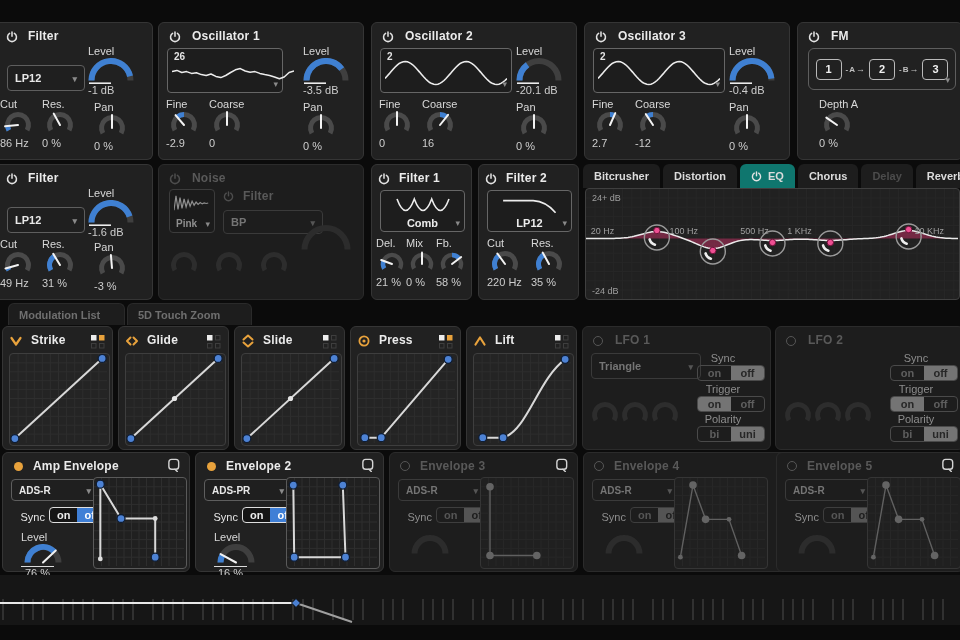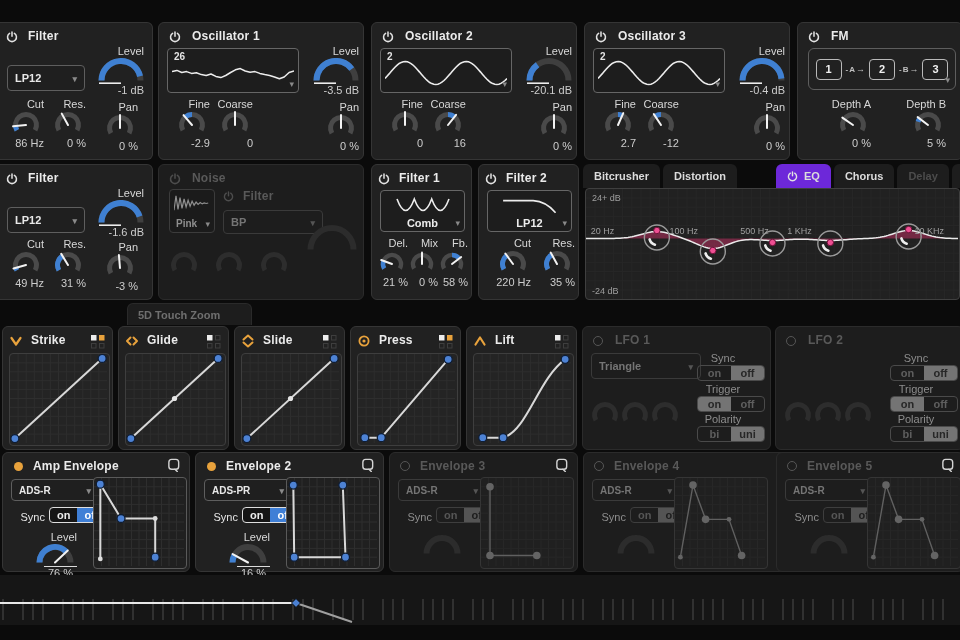--- a/index.html
+++ b/index.html
@@ -9,21 +9,21 @@
   .p.dim{background:#1d1d1d;border-color:#2b2b2b;}
   .t{position:absolute;font-size:12px;font-weight:bold;color:#ebebeb;letter-spacing:.2px;white-space:nowrap;}
   .dim .t{color:#595959;}
   .pw{position:absolute;color:#e2e2e2;line-height:0;}
   .dim .pw{color:#4d4d4d;}
   .endot{position:absolute;width:9px;height:9px;background:#e8a23c;border-radius:50%;}
   .circ{position:absolute;width:8px;height:8px;border:1.5px solid #565656;border-radius:50%;}
   .cpy{position:absolute;color:#d4d4d4;line-height:0;}
   .micon{position:absolute;line-height:0;}
   .badges{position:absolute;width:14px;height:14px;line-height:0;}
-  .knob{position:absolute;display:flex;flex-direction:column;align-items:flex-end;}
+  .knob{position:absolute;display:flex;flex-direction:column;align-items:flex-start;}
   .klab{font-size:11px;color:#d8d8d8;height:13px;white-space:nowrap;}
   .kval{font-size:11px;color:#cdcdcd;height:13px;white-space:nowrap;}
   .dial{line-height:0;display:block;}
   .lvlval.ul{border-top:1.5px solid #dcdcdc;padding:0 4px;}
   .dd{position:absolute;display:flex;align-items:center;justify-content:space-between;padding:0 7px;
       border:1px solid #5e5e5e;border-radius:4px;font-weight:bold;font-size:11px;color:#e8e8e8;
       background:#1f1f1f;box-sizing:border-box;}
   .dd.dimdd{border-color:#3a3a3a;color:#757575;background:transparent;}
   .caret::after{content:"▾";color:#8a8a8a;font-size:9px;line-height:1;}
   .dimdd .caret::after{color:#555;}
@@ -45,21 +45,21 @@
   .seg.gry .opt{color:#5f5f5f;width:33px;padding:1px 0;}
   .seg.gry .opt.sel{background:#747474;color:#272727;}
   .seg.gry2{border:1px solid #3e3e3e;}
   .seg.gry2 .opt{color:#565656;padding:1px 7px;}
   .seg.gry2 .opt.sel{background:#545454;color:#1d1d1d;}
   .slab{position:absolute;font-size:11px;color:#c9c9c9;white-space:nowrap;}
   .dim .slab{color:#8d8d8d;}
   .fxtabs{position:absolute;left:583px;top:164px;height:24px;display:flex;gap:3px;}
   .fxtab{background:#1d1d1d;border-radius:6px 6px 0 0;display:flex;align-items:center;padding:0 11px;
          font-size:11px;font-weight:bold;color:#dcdcdc;}
-  .fxtab.active{background:#6d28d9;margin-left:36px;}
+  .fxtab.active{background:#0f766e;}
   .fxtab.dimtab{color:#4c4c4c;}
   .fxtab .pwire{line-height:0;margin-right:6px;color:#e2e2e2;}
   .eqbox{position:absolute;left:585px;top:188px;width:375px;height:112px;border:1px solid #3f3f3f;
          border-radius:4px;background:#212121;box-sizing:border-box;overflow:hidden;line-height:0;}
   .modtab{position:absolute;height:22px;background:#1d1d1d;border:1px solid #2a2a2a;border-bottom:none;
           border-radius:6px 6px 0 0;color:#6f6f6f;font-weight:bold;font-size:11px;display:flex;
           align-items:center;padding:0 10px;box-sizing:border-box;}
   .fmroute{position:absolute;display:flex;align-items:center;justify-content:center;gap:4px;
            border:1px solid #5e5e5e;border-radius:6px;box-sizing:border-box;}
   .fmbox{width:24px;height:19px;border:1.5px solid #b9b9b9;border-radius:4px;color:#f0f0f0;
@@ -119,21 +119,21 @@
       <span class="kval">0 %</span>
     </div>
   </div>
 
   <div class="p" style="left:158px;top:22px;width:206px;height:138px">
     <span class="pw" style="left:10px;top:8px"><svg width="12" height="12" viewBox="0 0 14 14">
           <path d="M7 1.2V6" stroke="currentColor" stroke-width="1.8" stroke-linecap="round" fill="none"></path>
           <path d="M4.2 2.8a5.2 5.2 0 1 0 5.6 0" stroke="currentColor" stroke-width="1.8" fill="none" stroke-linecap="round"></path>
         </svg></span>
     <span class="t" style="left:33px;top:6px">Oscillator 1</span>
-    <div class="wbox" style="left:8px;top:25px;width:132px;height:45px">
+    <div class="wbox" style="left:8px;top:25px;width:116px;height:45px">
       <span class="wlabel">26</span>
       <span class="wave" style="left:4px;top:10px;width:122px;height:30px"><svg width="122" height="30" viewBox="0 0 122 30" xmlns="http://www.w3.org/2000/svg">
             <path d="M0 12.6 L0.0 12.6 L4.9 11.4 L9.8 13.5 L14.6 12.6 L19.5 14.4 L24.4 13.8 L29.3 15.6 L34.2 16.5 L39.0 15.0 L43.9 17.4 L48.8 18.6 L53.7 16.5 L58.6 13.5 L63.4 10.8 L68.3 9.6 L73.2 12.0 L78.1 13.2 L83.0 12.6 L87.8 14.4 L92.7 15.6 L97.6 16.5 L102.5 18.0 L107.4 19.8 L112.2 18.0 L117.1 13.5 L122.0 12.0" stroke="#ececec" stroke-width="1.5" fill="none" stroke-linejoin="round"></path>
           </svg></span>
       <span class="bcaret caret"></span>
     </div>
     <div class="lvl knob" style="left:144px;top:22px;width:56px">
       <span class="klab">Level</span>
       <span class="dial"><svg width="46" height="26" viewBox="0 0 46 26" xmlns="http://www.w3.org/2000/svg">
             <path d="M3.50 22.50 A19.5 19.5 0 0 1 42.50 22.50" stroke="#3f3f3f" stroke-width="6" fill="none"></path>
@@ -282,29 +282,20 @@
       <span class="fmbox">3</span>
       <span class="caret" style="position:absolute;right:5px;bottom:2px"></span>
     </div>
     <div class="knob" style="left:21px;top:75px;width:52px">
       <span class="klab">Depth A</span>
       <span class="dial"><svg width="36" height="26" viewBox="0 0 36 26" xmlns="http://www.w3.org/2000/svg">
             <path d="M8.91 19.25 A10.5 10.5 0 1 1 27.09 19.25" stroke="#4a4a4a" stroke-width="5" fill="none"></path>
             <line x1="18" y1="14" x2="7.33" y2="6.58" stroke="#f2f2f2" stroke-width="2" stroke-linecap="round"></line>
           </svg></span>
       <span class="kval">0 %</span>
-    </div>
-    <div class="knob" style="left:96px;top:75px;width:52px">
-      <span class="klab">Depth B</span>
-      <span class="dial"><svg width="36" height="26" viewBox="0 0 36 26" xmlns="http://www.w3.org/2000/svg">
-            <path d="M8.91 19.25 A10.5 10.5 0 1 1 27.09 19.25" stroke="#4a4a4a" stroke-width="5" fill="none"></path>
-            <path d="M8.01 10.76 A10.5 10.5 0 0 1 9.64 7.65" stroke="#3f80d2" stroke-width="5" fill="none"></path>
-            <line x1="18" y1="14" x2="7.65" y2="6.14" stroke="#f2f2f2" stroke-width="2" stroke-linecap="round"></line>
-          </svg></span>
-      <span class="kval">5 %</span>
     </div>
   </div>
 
   <div class="p" style="left:0;top:164px;width:153px;height:136px;border-radius:0 6px 6px 0;border-left:none">
     <span class="pw" style="left:6px;top:8px"><svg width="12" height="12" viewBox="0 0 14 14">
           <path d="M7 1.2V6" stroke="currentColor" stroke-width="1.8" stroke-linecap="round" fill="none"></path>
           <path d="M4.2 2.8a5.2 5.2 0 1 0 5.6 0" stroke="currentColor" stroke-width="1.8" fill="none" stroke-linecap="round"></path>
         </svg></span>
     <span class="t" style="left:28px;top:6px">Filter</span>
     <div class="dd" style="left:7px;top:42px;width:78px;height:26px">
@@ -563,20 +554,23 @@
           <path d="M242.37 61.74 A7.5 7.5 0 0 1 237.07 56.44" stroke="#ededed" stroke-width="2.6" fill="none" stroke-linecap="round"></path>
           <circle cx="244.315" cy="53.5" r="3.2" fill="#ef4f93" stroke="#6e1038" stroke-width="1"></circle>
           <circle cx="322.645" cy="47.5" r="12.5" stroke="#9a9a9a" stroke-width="1.4" fill="none"></circle>
           <path d="M320.70 54.74 A7.5 7.5 0 0 1 315.40 49.44" stroke="#ededed" stroke-width="2.6" fill="none" stroke-linecap="round"></path>
           <circle cx="322.645" cy="40.5" r="3.2" fill="#ef4f93" stroke="#6e1038" stroke-width="1"></circle>
           <text x="6" y="12" font-size="9" font-family="Liberation Sans,sans-serif" fill="#9f9f9f">24+ dB</text>
           <text x="6" y="105" font-size="9" font-family="Liberation Sans,sans-serif" fill="#9f9f9f">-24 dB</text>
         </svg></span>
     </div>
 
+  <div class="modtab" style="left:8px;top:303px;width:117px">
+      <span>Modulation List</span>
+    </div>
   <div class="modtab" style="left:127px;top:303px;width:125px">
       <span>5D Touch Zoom</span>
     </div>
 
   <div class="p" style="left:2px;top:326px;width:111px;height:124px">
     <span class="micon" style="left:6px;top:7px"><svg width="14" height="14" viewBox="0 0 14 14">
           <path d="M2.5 4L7 10.5L11.5 4" stroke="#e8a23c" stroke-width="2.2" fill="none" stroke-linecap="round" stroke-linejoin="round"></path>
         </svg></span>
     <span class="t" style="left:28px;top:6px">Strike</span>
     <span class="badges" style="right:7px;top:8px"><svg width="14" height="14" viewBox="0 0 14 14" xmlns="http://www.w3.org/2000/svg">

